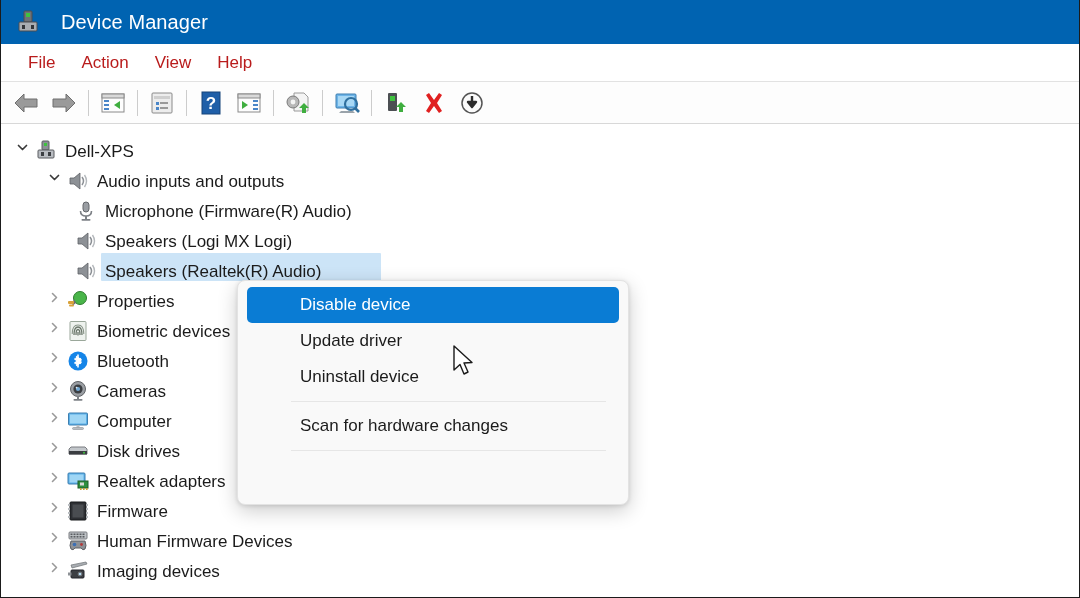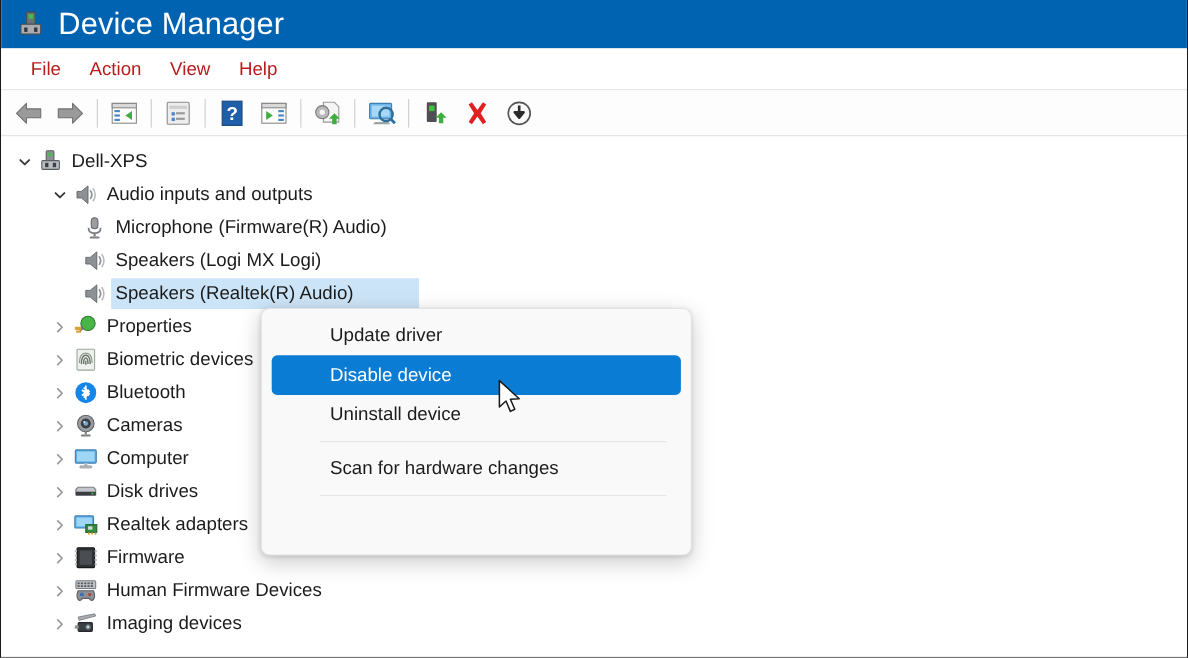--- a/index.html
+++ b/index.html
@@ -23,22 +23,22 @@
   .titlebar {
     position: absolute; left: 0; top: 0;
     width: 1080px; height: 44px;
     background: #0063B1;
     display: flex; align-items: center;
     padding-left: 14px;
   }
   .title-icon { width: 26px; height: 26px; position: relative; flex: 0 0 auto; }
   .title-text {
     color: #ffffff;
-    font-size: 28px;
-    margin-left: 12px;
+    font-size: 20px;
+    margin-left: 20px;
     letter-spacing: .1px;
     white-space: nowrap;
   }
 
   
   .menubar {
     position: absolute; left: 0; top: 44px;
     width: 1080px; height: 38px;
     background: #ffffff;
     display: flex; align-items: center;
@@ -72,21 +72,21 @@
   }
 
   
   .tree {
     position: absolute; left: 0; top: 124px;
     width: 1080px; height: 474px;
     background: #ffffff;
     padding-top: 8px;
   }
   .tree-row {
-    display: flex; align-items: center;
+    display: flex; align-items: flex-end;
     height: 30px;
     position: relative;
     white-space: nowrap;
   }
   .tree-row .sel-band {
     position: absolute; top: 1px; height: 28px;
     background: #cce4f7;
     border-radius: 1px;
     z-index: 0;
   }
@@ -543,22 +543,22 @@
           <circle cx="13" cy="14" r="1.3" fill="#b6dcf2"></circle>
           <rect x="1" y="12.5" width="3.5" height="3" fill="#8d9196"></rect>
         </svg>
       </span>
       <span class="tlabel">Imaging devices</span>
     </div>
 
   </div>
 
   <div class="ctxmenu">
+    <div class="ctx-item highlight">Disable device</div>
     <div class="ctx-item">Update driver</div>
-    <div class="ctx-item highlight">Disable device</div>
     <div class="ctx-item">Uninstall device</div>
     <div class="ctx-sep"></div>
     <div class="ctx-item">Scan for hardware changes</div>
     <div class="ctx-sep"></div>
   </div>
 
   <div class="cursor">
     <svg width="24" height="34" viewBox="0 0 24 34">
       <path d="M2 1 L2 25 L8 19.5 L12 29 L16 27 L12 18 L20 17.5 Z" fill="#ffffff" stroke="#1b1b1b" stroke-width="1.4" stroke-linejoin="round"></path>
     </svg>

